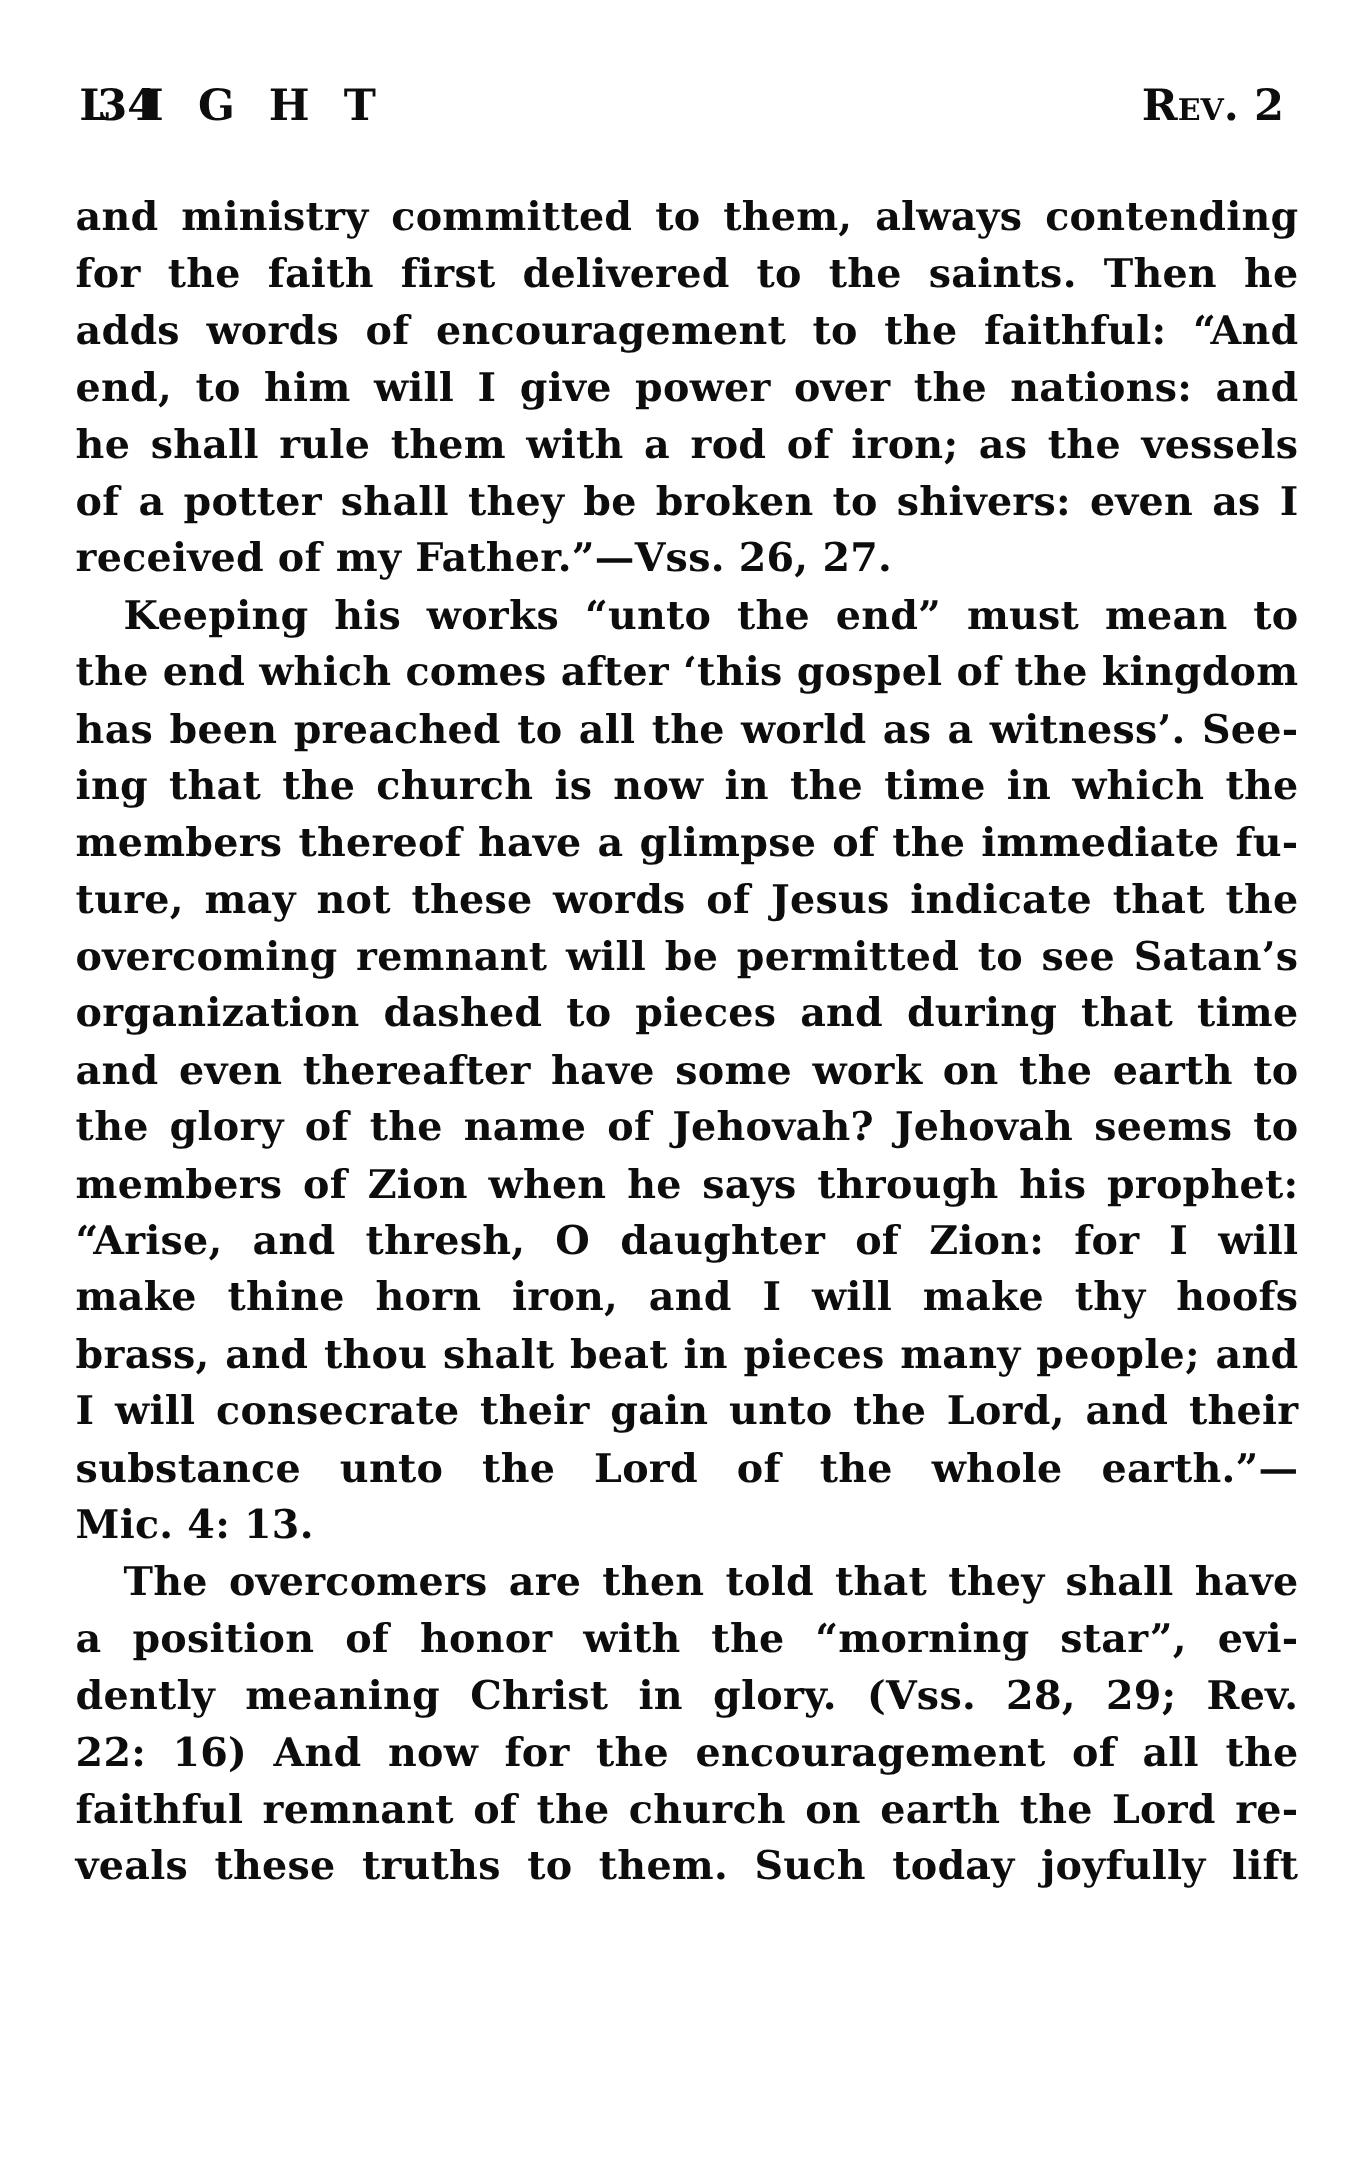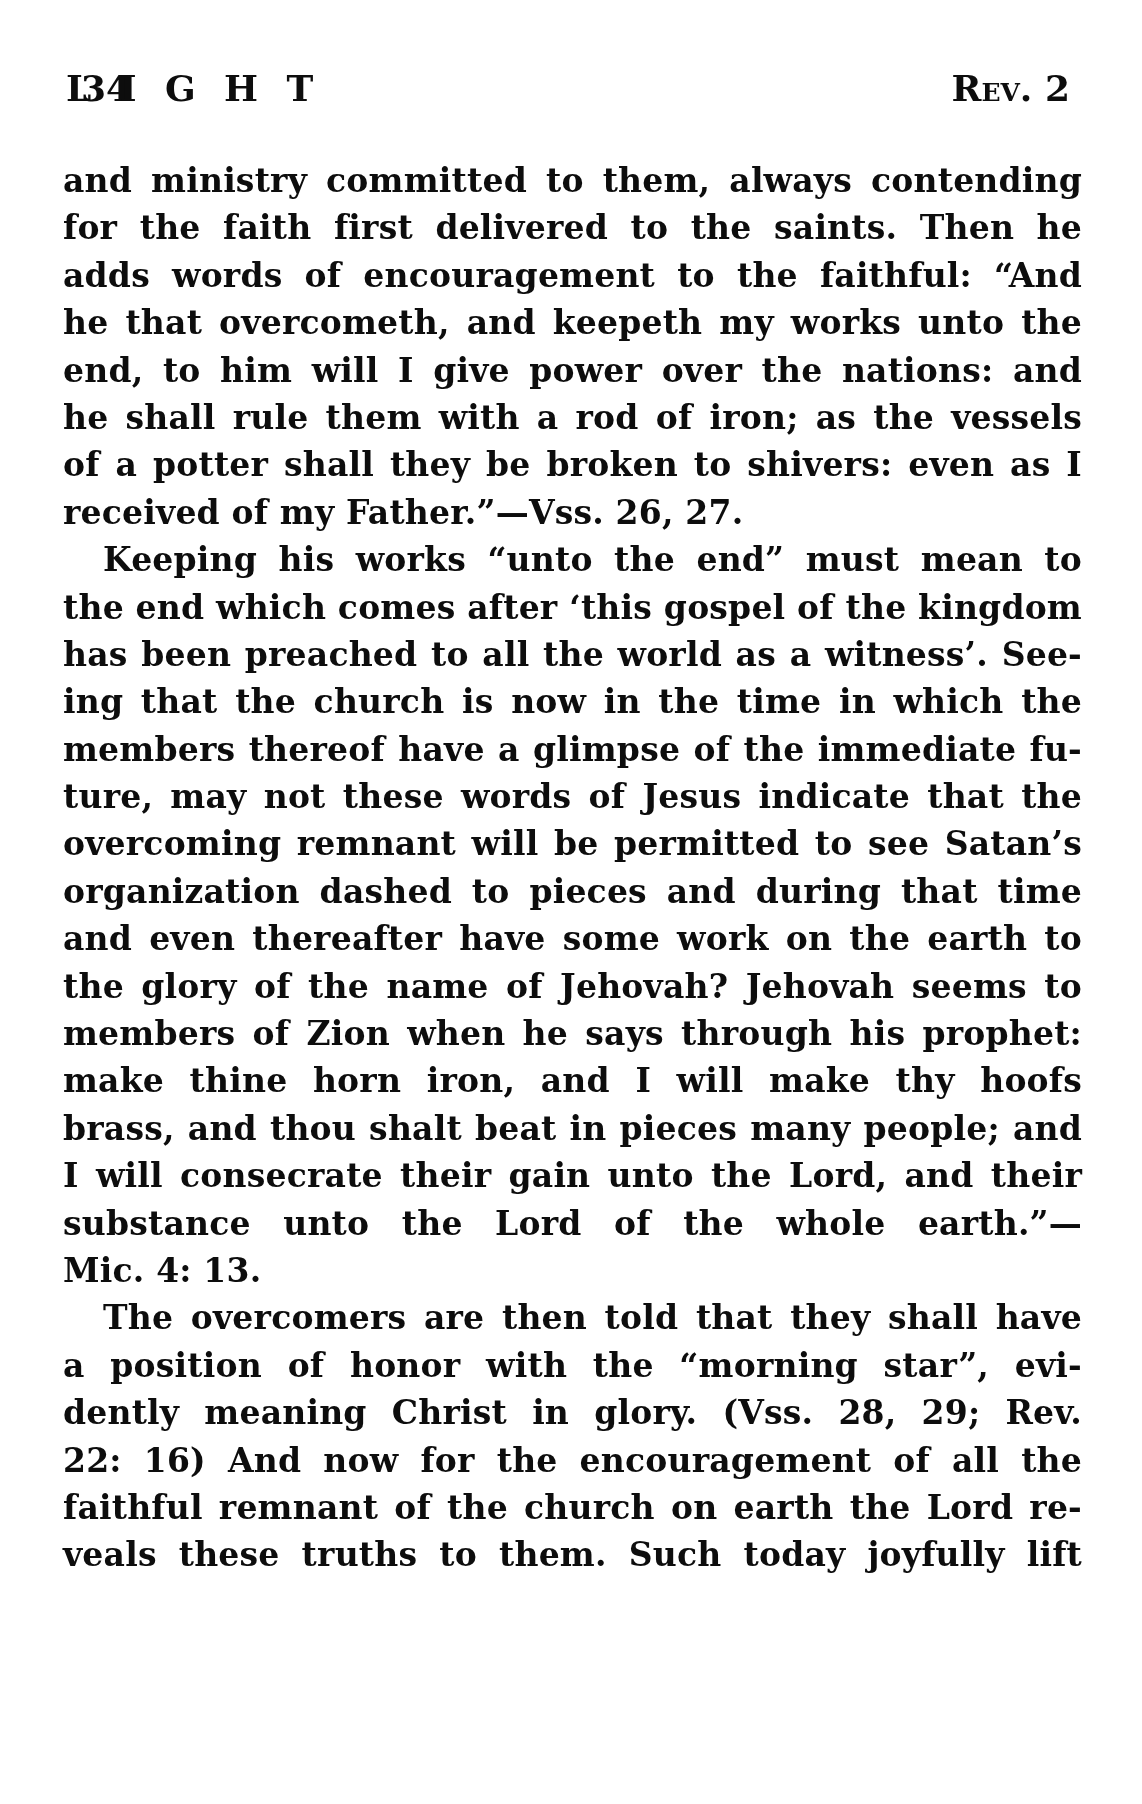--- a/index.html
+++ b/index.html
@@ -81,38 +81,38 @@
     <span class="page-number">34</span>
     <span class="running-title">L I G H T</span>
     <span class="chapter-ref">Rev. 2</span>
   </header>
 
   <main class="body-text" id="body-text">
       <div class="paragraph">
         <div class="line">and ministry committed to them, always contending</div>
         <div class="line">for the faith first delivered to the saints. Then he</div>
         <div class="line">adds words of encouragement to the faithful: “And</div>
-        <div class="line">he that overcometh, and keepeth my works unto the</div>
         <div class="line">end, to him will I give power over the nations: and</div>
         <div class="line">he shall rule them with a rod of iron; as the vessels</div>
         <div class="line">of a potter shall they be broken to shivers: even as I</div>
         <div class="line last">received of my Father.”—Vss. 26, 27.</div>
       </div>
       <div class="paragraph">
         <div class="line indent">Keeping his works “unto the end” must mean to</div>
         <div class="line">the end which comes after ‘this gospel of the kingdom</div>
         <div class="line">has been preached to all the world as a witness’. See-</div>
         <div class="line">ing that the church is now in the time in which the</div>
         <div class="line">members thereof have a glimpse of the immediate fu-</div>
         <div class="line">ture, may not these words of Jesus indicate that the</div>
         <div class="line">overcoming remnant will be permitted to see Satan’s</div>
         <div class="line">organization dashed to pieces and during that time</div>
         <div class="line">and even thereafter have some work on the earth to</div>
         <div class="line">the glory of the name of Jehovah? Jehovah seems to</div>
         <div class="line">members of Zion when he says through his prophet:</div>
+        <div class="line">“Arise, and thresh, O daughter of Zion: for I will</div>
         <div class="line">make thine horn iron, and I will make thy hoofs</div>
         <div class="line">brass, and thou shalt beat in pieces many people; and</div>
         <div class="line">I will consecrate their gain unto the Lord, and their</div>
         <div class="line">substance unto the Lord of the whole earth.”—</div>
         <div class="line last">Mic. 4: 13.</div>
       </div>
       <div class="paragraph">
         <div class="line indent">The overcomers are then told that they shall have</div>
         <div class="line">a position of honor with the “morning star”, evi-</div>
         <div class="line">dently meaning Christ in glory. (Vss. 28, 29; Rev.</div>

